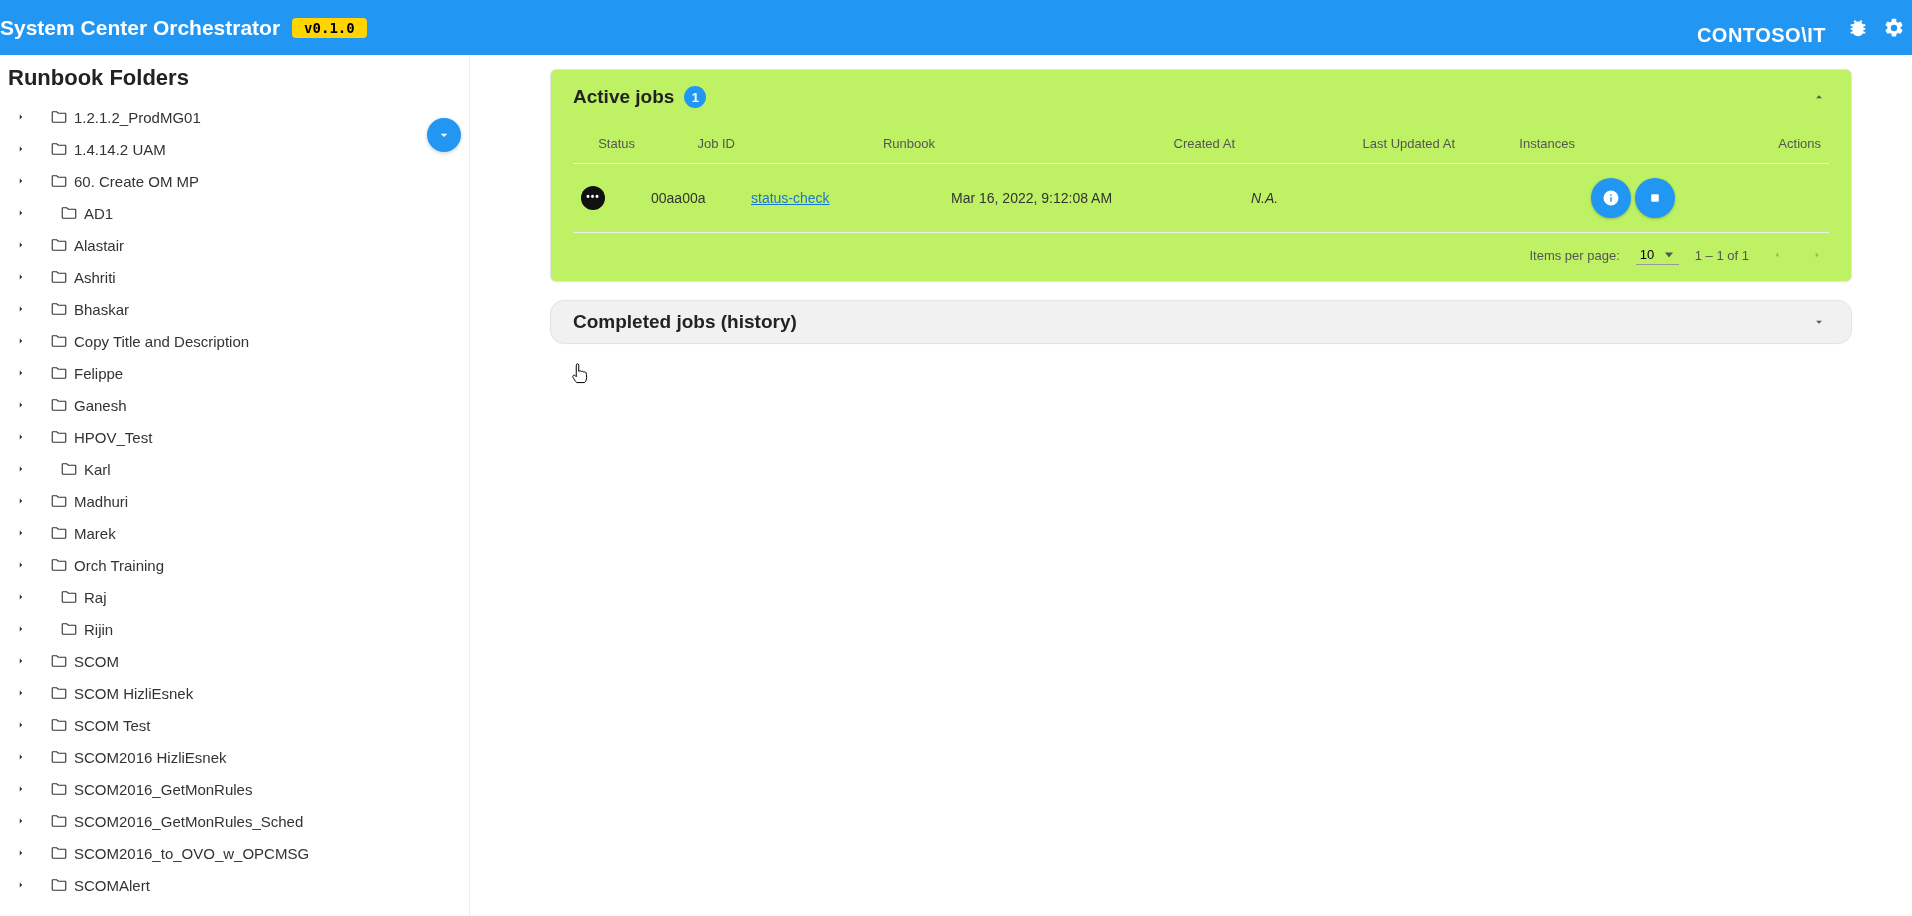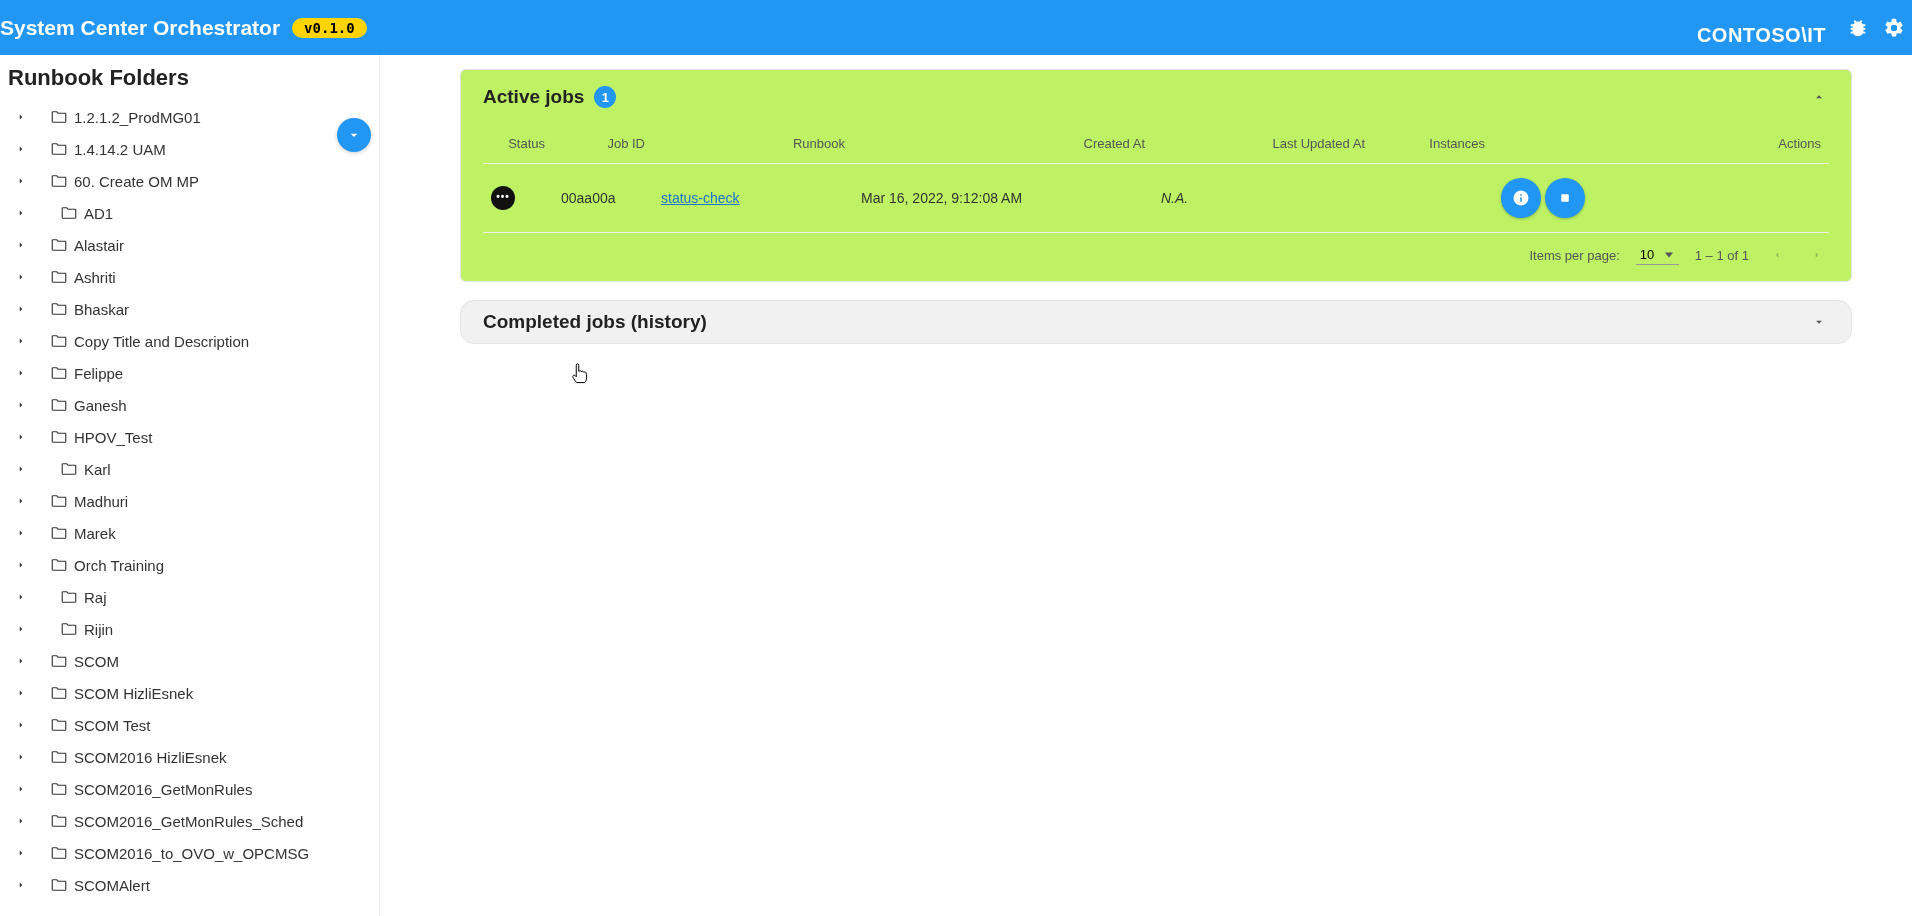--- a/index.html
+++ b/index.html
@@ -1,28 +1,28 @@
 <!DOCTYPE html>
 <html><head>
 <meta charset="utf-8">
 <style>
   * { box-sizing: border-box; margin: 0; padding: 0; }
   html, body { width: 1912px; height: 916px; font-family: "Segoe UI", Arial, sans-serif; background: #fff; color: #222; overflow: hidden; }
   
   .topbar { height: 55px; background: #2196f3; display: flex; align-items: center; padding: 0 0; color: #fff; }
   .brand { font-weight: 600; font-size: 21px; margin-right: 12px; }
-  .version-badge { background: #ffd400; color: #000; font-family: "Consolas", monospace; font-size: 14px; padding: 2px 12px; border-radius: 10px; font-weight: 600; }
+  .version-badge { background: #ffd400; color: #000; font-family: "Consolas", monospace; font-size: 14px; padding: 2px 12px; border-radius: 4px; font-weight: 600; }
   .topbar-spacer { flex: 1; }
   .tenant { font-weight: 700; font-size: 20px; margin-right: 14px; letter-spacing: 0.5px; margin-top: 15px; }
   .top-icon { width: 24px; height: 24px; margin: 0 6px; cursor: pointer; display: flex; align-items: center; justify-content: center; }
   .top-icon svg { width: 22px; height: 22px; fill: #fff; }
   
   .body-row { display: flex; height: calc(916px - 55px); }
   
-  .sidebar { width: 380px; position: relative; border-right: 1px solid #eee; display: flex; flex-direction: column; }
+  .sidebar { width: 470px; position: relative; border-right: 1px solid #eee; display: flex; flex-direction: column; }
   .sidebar-header { padding: 10px 10px 6px 8px; font-weight: 700; font-size: 22px; }
   .collapse-btn { position: absolute; top: 80px; right: 8px; transform: translateY(-50%); width: 34px; height: 34px; border-radius: 50%; background: #2196f3; display: flex; align-items: center; justify-content: center; cursor: pointer; box-shadow: 0 1px 4px rgba(0,0,0,0.2); z-index: 5; }
   .collapse-btn svg { width: 16px; height: 16px; fill: #fff; }
   .tree-scroll { overflow-y: scroll; flex: 1; padding: 4px 0 4px 4px; }
   .tree-scroll::-webkit-scrollbar { width: 18px; }
   .tree-scroll::-webkit-scrollbar-track { background: #f1f1f1; }
   .tree-scroll::-webkit-scrollbar-thumb { background: #c1c1c1; }
   .tree-item { display: flex; align-items: center; height: 32px; padding-left: 8px; cursor: pointer; font-size: 15px; color: #333; }
   .chevron { width: 18px; height: 18px; display: flex; align-items: center; justify-content: center; margin-right: 10px; }
   .chevron svg { width: 10px; height: 10px; fill: #333; }

